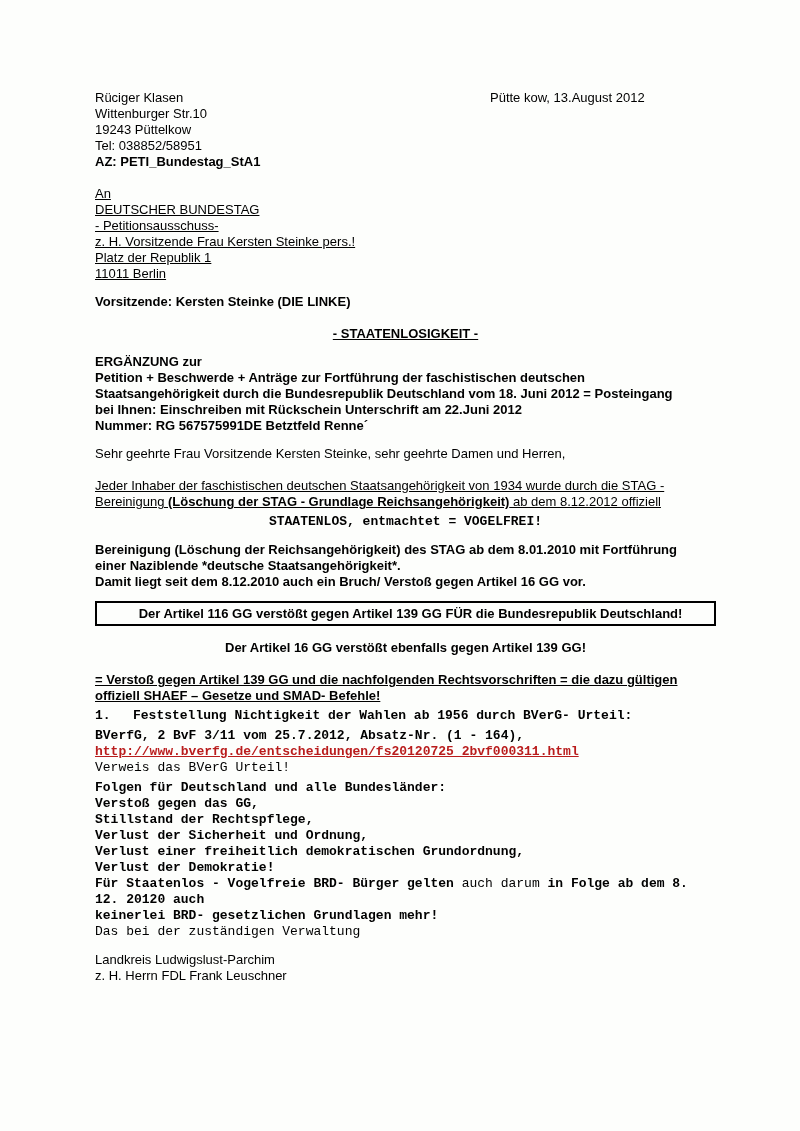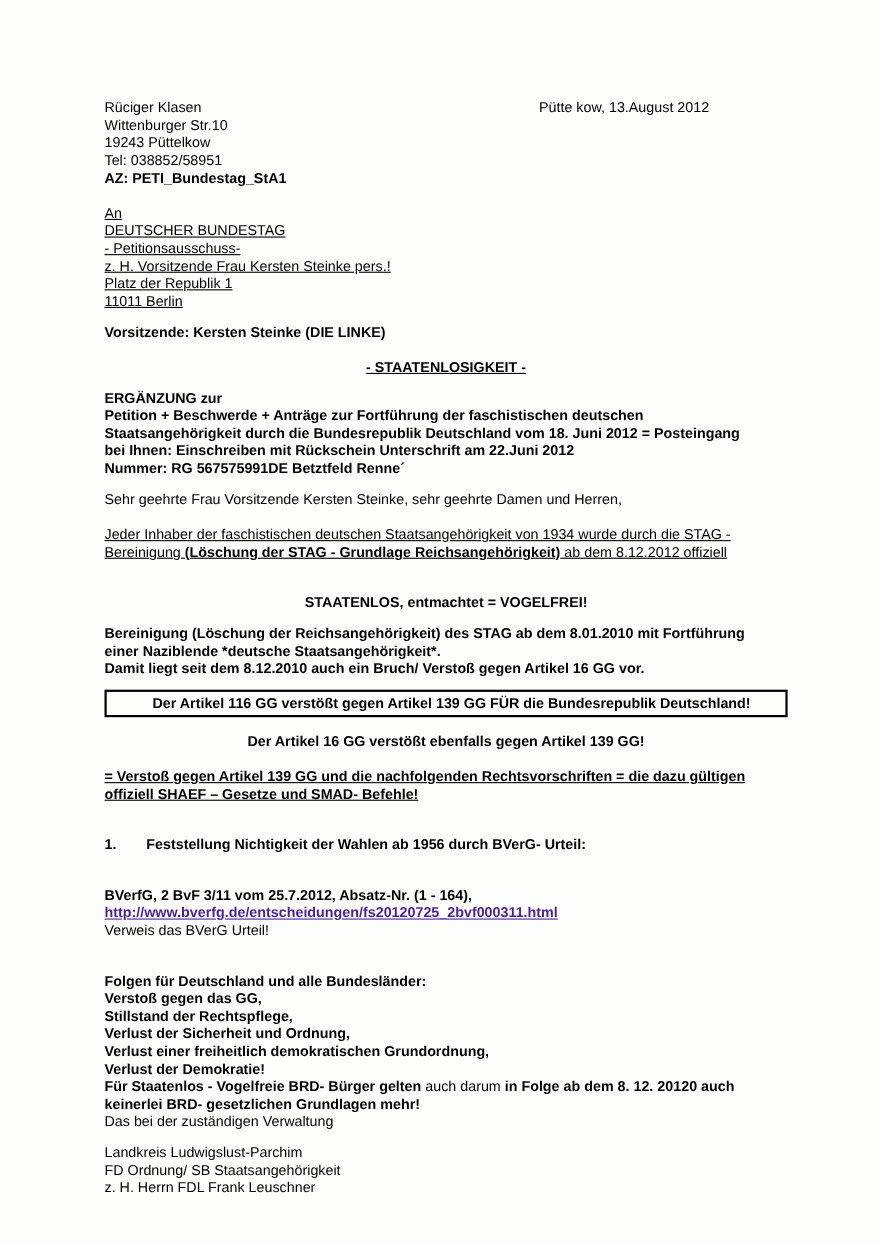--- a/index.html
+++ b/index.html
@@ -13,34 +13,34 @@
     font-size: 13px;
     line-height: 16px;
     padding: 90px 84px 0 95px;
     position: relative;
     overflow: hidden;
   }
   .b { font-weight: bold; }
   .center { text-align: center; }
   .gap-sm { margin-top: 12px; }
   .gap    { margin-top: 16px; text-decoration: underline; }
-  .gap-lg { margin-top: 30px; }
+  .gap-lg { margin-top: 4px; font-family: Liberation Mono, monospace; }
   .header { position: relative; }
   .dateline { position: absolute; left: 395px; top: 0; white-space: nowrap; }
   .boxed {
     border: 2px solid #000000;
     margin-top: 11px;
     padding: 3px 2px 2px 12px;
     text-align: center;
     font-weight: bold;
   }
   .after-box { margin-top: 14px; }
   .list-item { display: flex; }
   .list-item .num { width: 38px; flex: 0 0 38px; }
-  a.link { color: #4c1d95; font-weight: bold; text-decoration: underline; }
+  a.link { color: #b91c1c; font-weight: bold; text-decoration: underline; }
 </style>
 </head>
 <body>
 
 <div class="page">
 
   <div class="header">
     <div class="dateline">Pütte kow, 13.August 2012</div>
     <div>Rüciger Klasen</div>
     <div>Wittenburger Str.10</div>
@@ -112,17 +112,16 @@
     <div class="b">Verlust der Sicherheit und Ordnung,</div>
     <div class="b">Verlust einer freiheitlich demokratischen Grundordnung,</div>
     <div class="b">Verlust der Demokratie!</div>
     <div><span class="b">Für Staatenlos - Vogelfreie BRD- Bürger gelten </span><span>auch darum </span><span class="b">in Folge ab dem 8. 12. 20120 auch</span></div>
     <div class="b">keinerlei BRD- gesetzlichen Grundlagen mehr!</div>
     <div>Das bei der zuständigen Verwaltung</div>
   </div>
 
   <div class="gap-sm">
     <div>Landkreis Ludwigslust-Parchim</div>
-    <div>FD Ordnung/ SB Staatsangehörigkeit</div>
     <div>z. H. Herrn FDL Frank Leuschner</div>
   </div>
 
 </div>
 
 </body></html>

